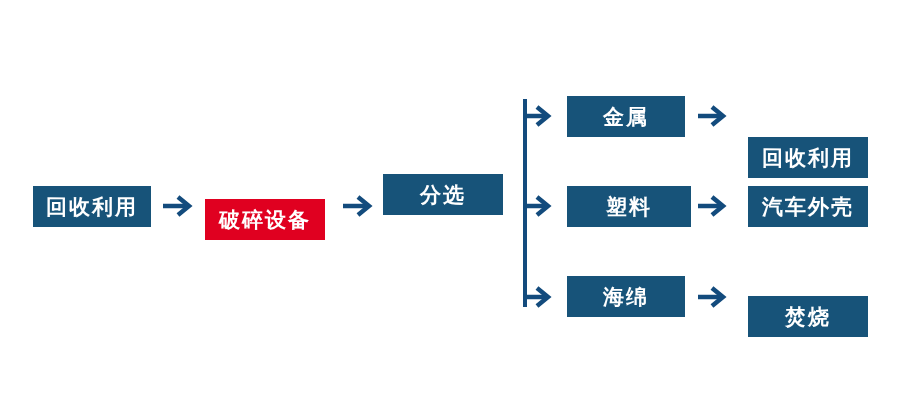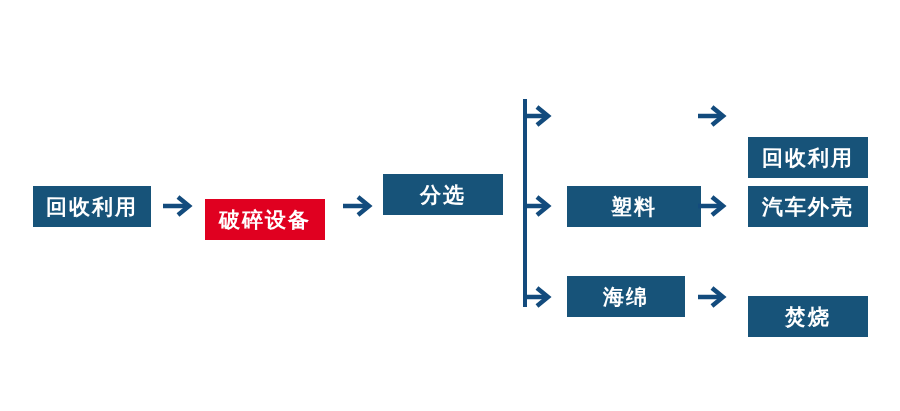--- a/index.html
+++ b/index.html
@@ -71,35 +71,36 @@
   <div class="node blue" style="left:383px; top:174px; width:120px;">分选</div>
 
   <div class="vline"></div>
 
   <span class="arrow" style="left:523px; top:104px;">
     <svg width="30" height="24" viewBox="0 0 30 24">
       <path d="M0 12 H22" stroke="#134b7d" stroke-width="4.5" fill="none"></path>
       <path d="M14 3 L25 12 L14 21" stroke="#134b7d" stroke-width="4.5" fill="none" stroke-linejoin="miter"></path>
     </svg>
   </span>
+  <div class="node blue" style="left:567px; top:96px; width:118px;">金属</div>
   <span class="arrow" style="left:698px; top:104px;">
     <svg width="30" height="24" viewBox="0 0 30 24">
       <path d="M0 12 H22" stroke="#134b7d" stroke-width="4.5" fill="none"></path>
       <path d="M14 3 L25 12 L14 21" stroke="#134b7d" stroke-width="4.5" fill="none" stroke-linejoin="miter"></path>
     </svg>
   </span>
   <div class="node blue" style="left:748px; top:96px; width:120px;margin-top:41px;">回收利用</div>
 
   <span class="arrow" style="left:523px; top:194px;">
     <svg width="30" height="24" viewBox="0 0 30 24">
       <path d="M0 12 H22" stroke="#134b7d" stroke-width="4.5" fill="none"></path>
       <path d="M14 3 L25 12 L14 21" stroke="#134b7d" stroke-width="4.5" fill="none" stroke-linejoin="miter"></path>
     </svg>
   </span>
-  <div class="node blue" style="left:567px; top:186px; width:134px;">塑料</div>
+  <div class="node blue" style="left:567px; top:186px; width:124px;">塑料</div>
   <span class="arrow" style="left:698px; top:194px;">
     <svg width="30" height="24" viewBox="0 0 30 24">
       <path d="M0 12 H22" stroke="#134b7d" stroke-width="4.5" fill="none"></path>
       <path d="M14 3 L25 12 L14 21" stroke="#134b7d" stroke-width="4.5" fill="none" stroke-linejoin="miter"></path>
     </svg>
   </span>
   <div class="node blue" style="left:748px; top:186px; width:120px;">汽车外壳</div>
 
   <span class="arrow" style="left:523px; top:285px;">
     <svg width="30" height="24" viewBox="0 0 30 24">

